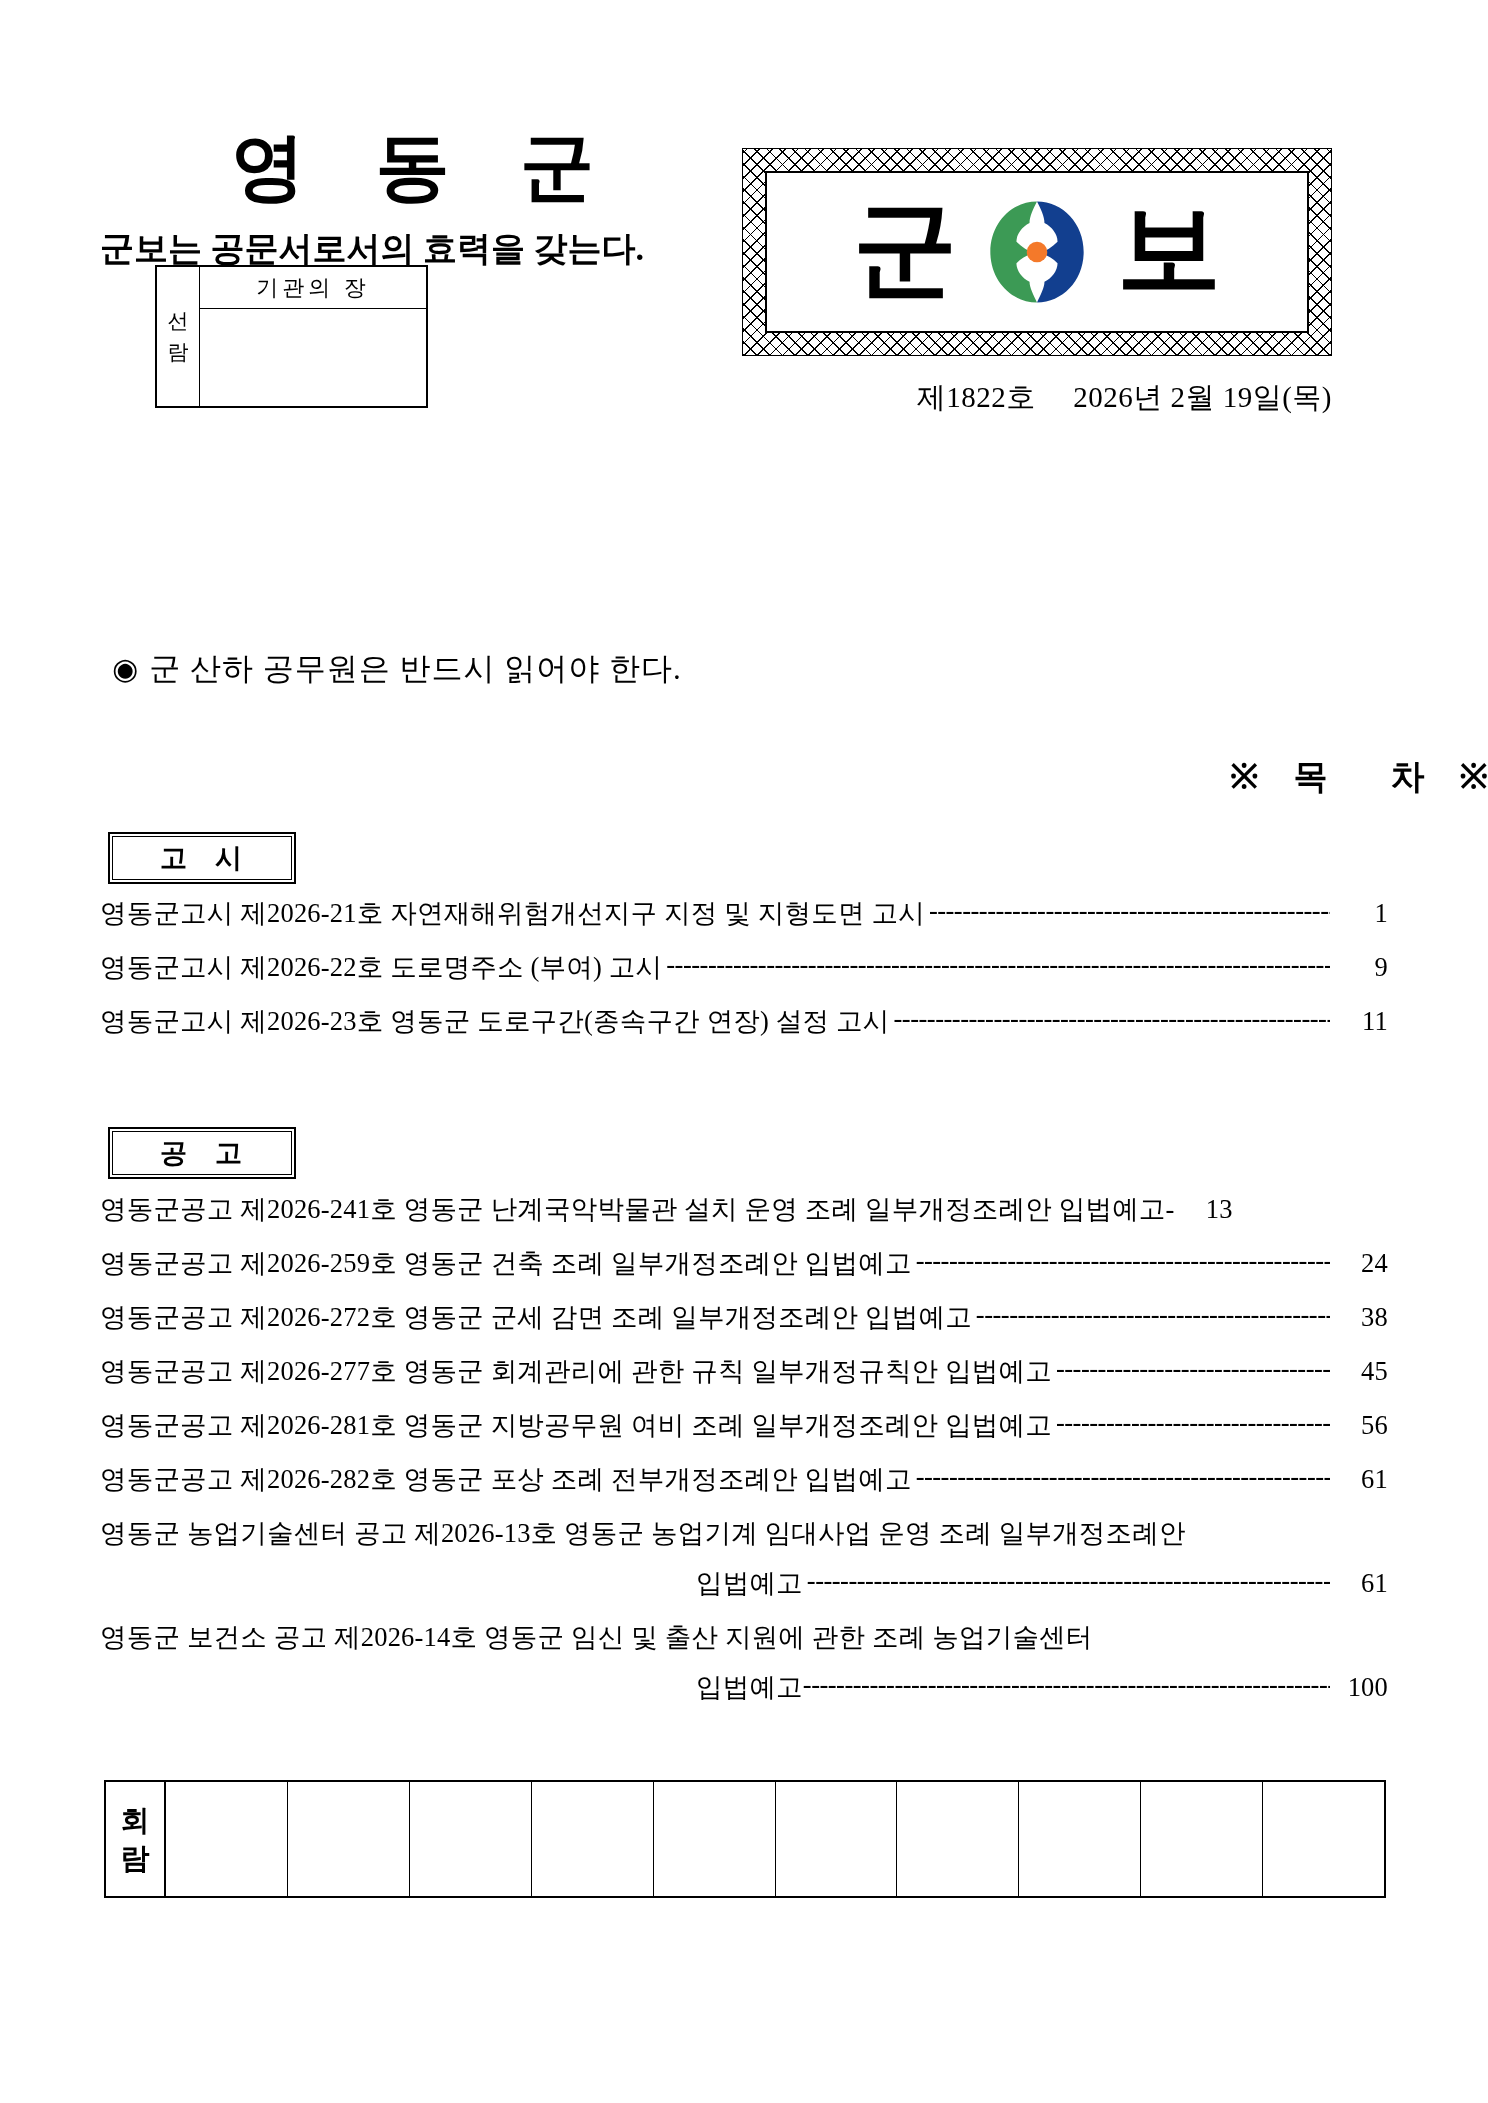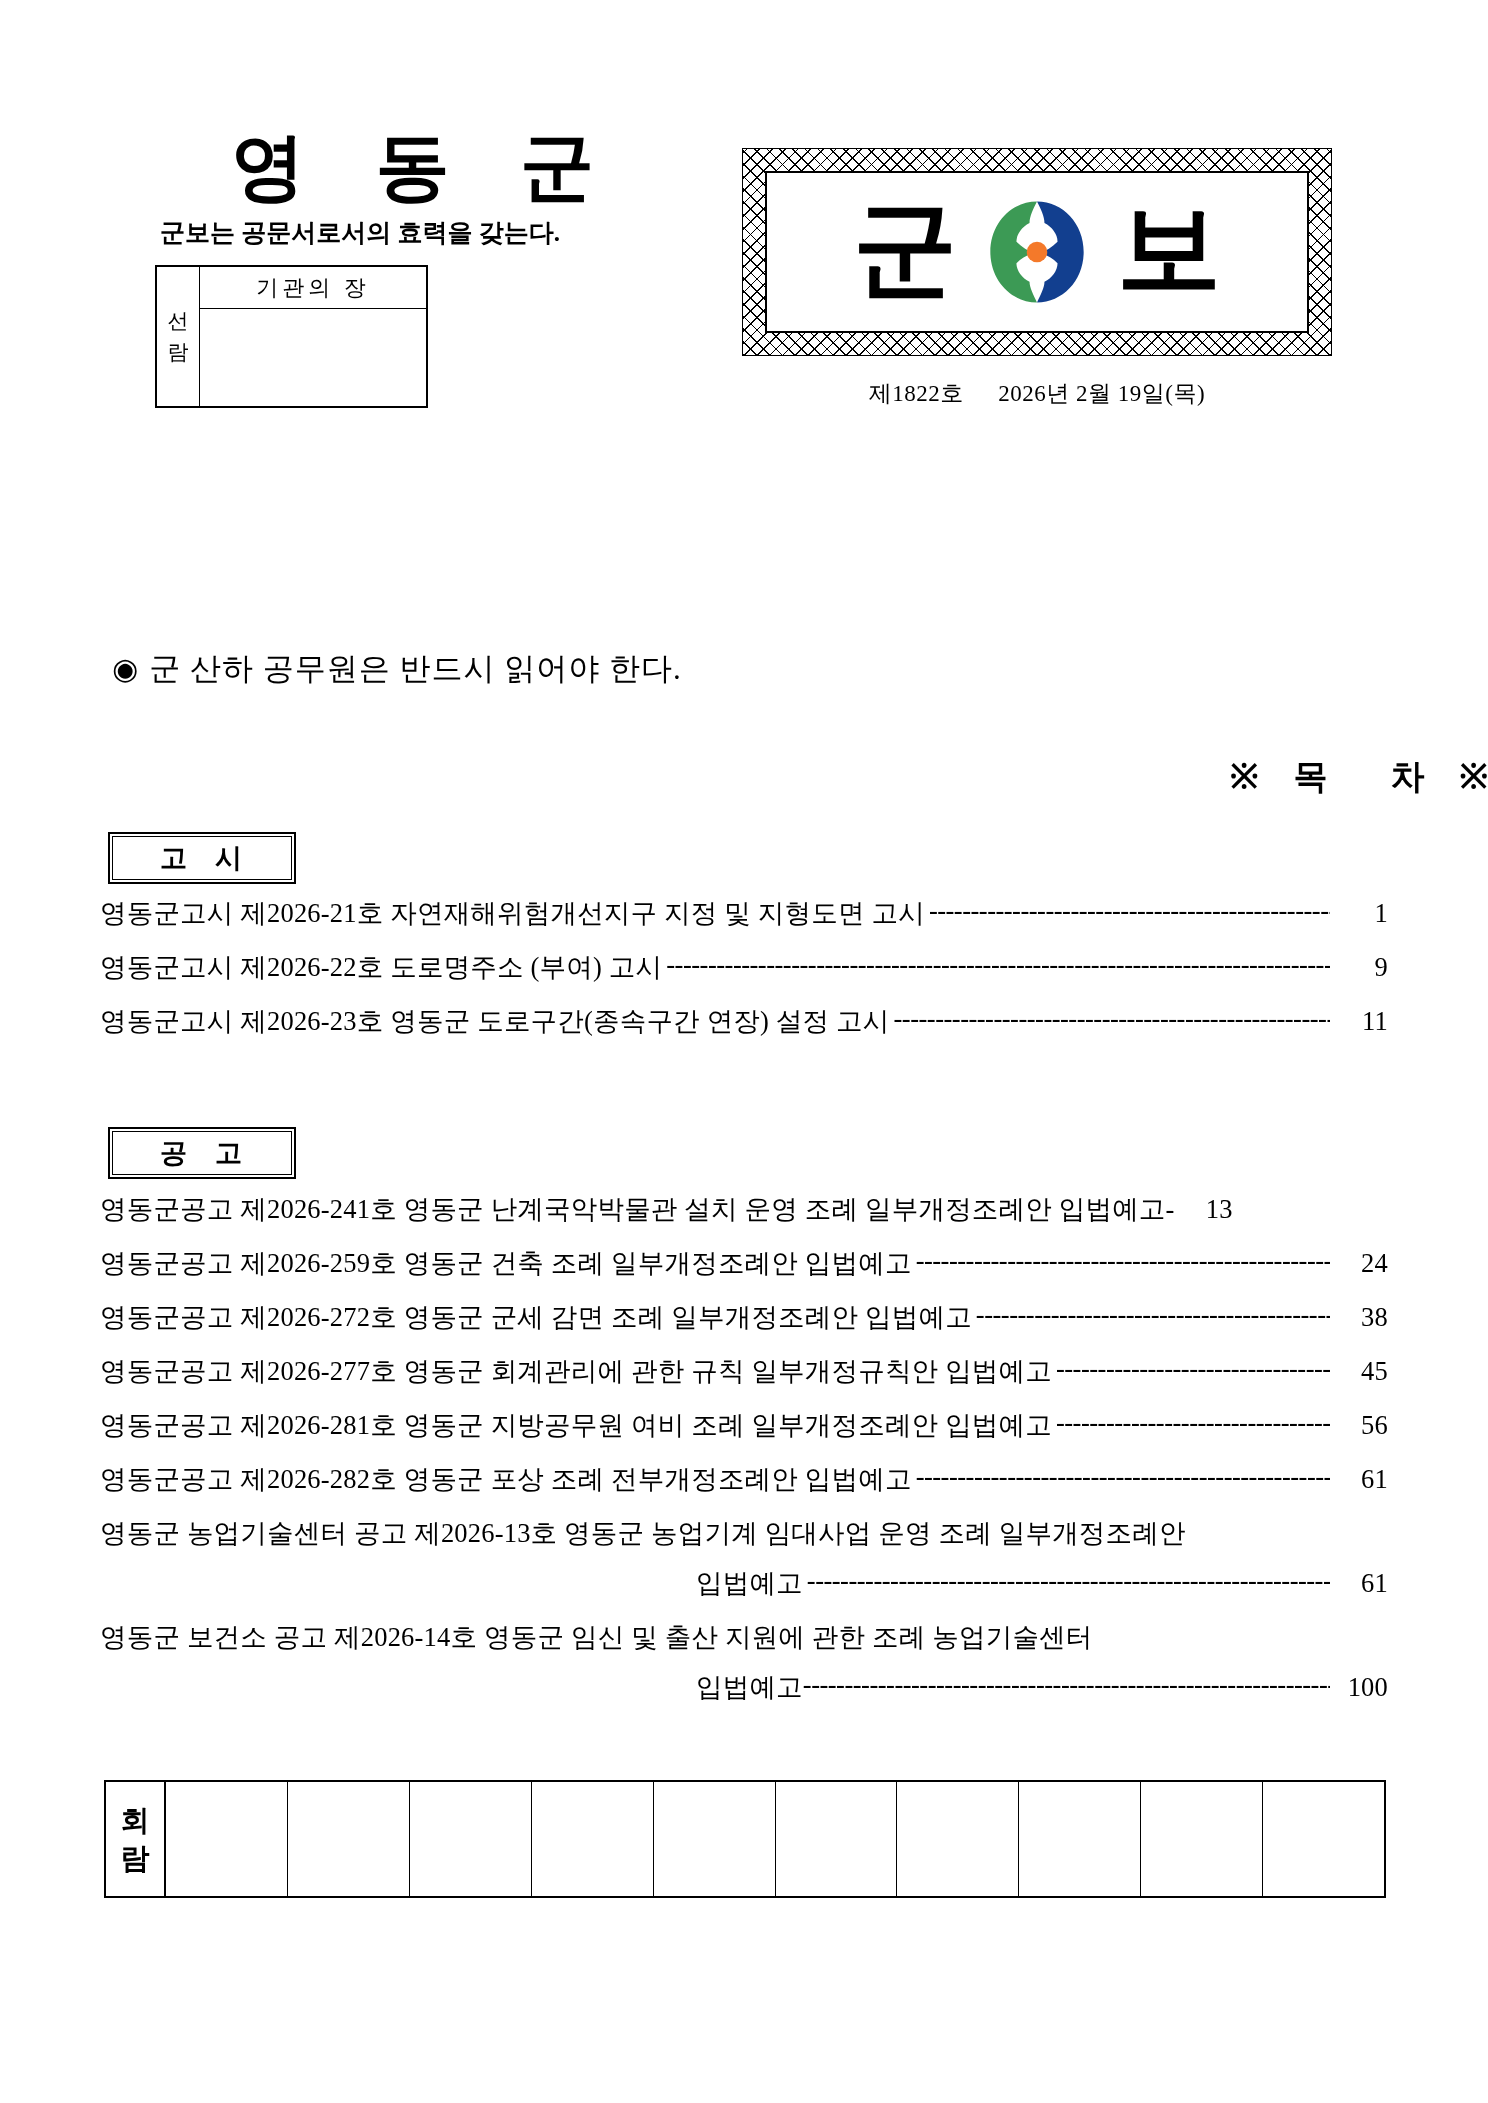--- a/index.html
+++ b/index.html
@@ -45,24 +45,23 @@
     font-size: 74px;
     font-weight: bold;
     letter-spacing: 26px;
     text-align: right;
     line-height: 1.0;
     padding-left: 26px;
     white-space: nowrap;
   }
 
   .tagline {
-    margin-top: 12px;
-    font-size: 25px;
-    font-weight: bold;
-    text-align: center;
+    margin-top: 22px;
+    font-size: 34px;
+    font-weight: bold;
     letter-spacing: 0px;
     white-space: nowrap;
   }
 
   
   .stamp-box {
     position: absolute;
     left: 155px;
     top: 135px;
     width: 273px;
@@ -141,22 +140,22 @@
     top: -4px;
   }
   .emblem-logo {
     width: 112px;
     height: 112px;
     flex: 0 0 auto;
   }
 
   .issue-line {
     margin-top: 22px;
-    text-align: center;
-    font-size: 23px;
+    text-align: right;
+    font-size: 29px;
     font-weight: normal;
     white-space: nowrap;
     letter-spacing: 0.5px;
   }
   .issue-line .gap { display:inline-block; width: 22px; }
 
   
   .notice {
     position: absolute;
     left: 112px;

